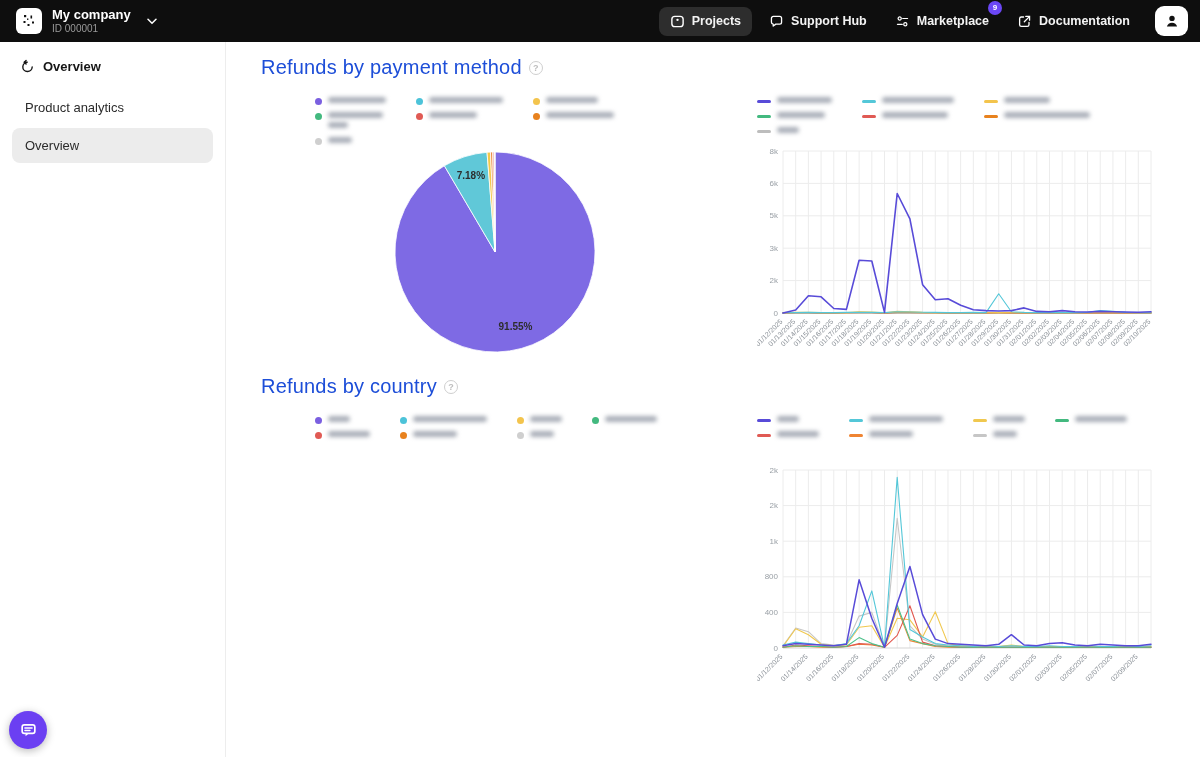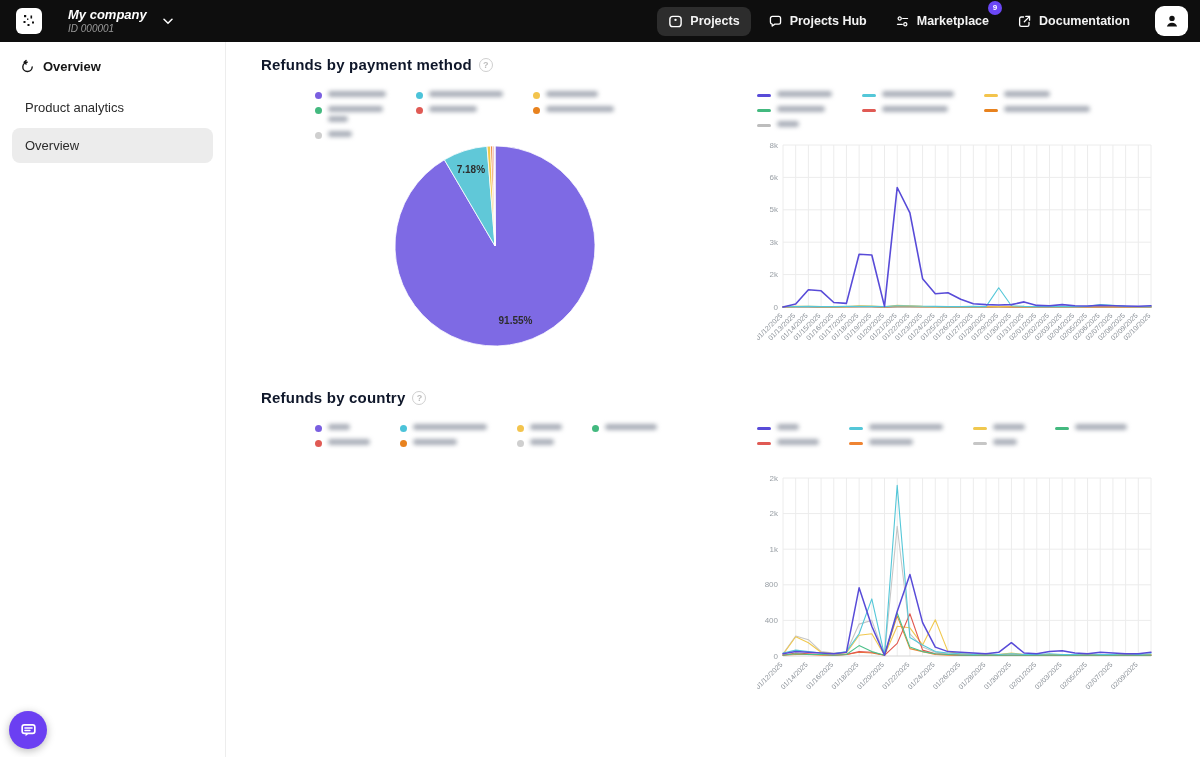--- a/index.html
+++ b/index.html
@@ -4,21 +4,21 @@
 <style>
   * { margin:0; padding:0; box-sizing:border-box; }
   html,body { width:1200px; height:757px; overflow:hidden; background:#fff;
               font-family:"Liberation Sans", sans-serif; }
 
   
   .navbar { position:absolute; top:0; left:0; right:0; height:42px; background:#0e0e0e;
             display:flex; align-items:center; padding:0 12px 0 16px; z-index:20; }
   .logo { width:26px; height:26px; background:#fff; border-radius:6px; display:flex;
           align-items:center; justify-content:center; }
-  .company { margin-left:26px; line-height:1.15;font-style:italic; }
+  .company { margin-left:10px; line-height:1.15; }
   .company-name { color:#fff; font-size:13px; font-weight:700; }
   .company-id { color:#9a9a9a; font-size:10px; }
   .chev { margin-left:16px; display:flex; }
   .nav-right { margin-left:auto; display:flex; align-items:center; gap:6px; }
   .nav-item { position:relative; display:flex; align-items:center; gap:7px; color:#f3f3f3;
               font-size:12.5px; font-weight:600; padding:7px 11px; border-radius:8px; cursor:pointer; }
   .nav-item.active { background:#2d2d2d;text-align:center; }
   .badge { position:absolute; top:-6px; right:-2px; width:14px; height:14px; border-radius:50%;
            background:#6b47f5; color:#fff; font-size:8px; display:flex; align-items:center;
            justify-content:center; font-weight:700; }
@@ -31,37 +31,37 @@
   .side-back { display:flex; align-items:center; gap:8px; font-size:13px; font-weight:700;
                color:#161616; padding:0 8px; margin-bottom:16px; cursor:pointer; }
   .side-item { font-size:13px; color:#2b2b2b; padding:10px 13px; border-radius:8px;
                margin-bottom:3px; cursor:pointer; }
   .side-item.active { background:#ececec; font-weight:500; }
 
   
   .main { position:absolute; top:42px; left:227px; right:0; bottom:0; background:#fff;
           padding:14px 0 0 34px; overflow:hidden; }
   .sect-title-row { display:flex; align-items:center; gap:7px; }
-  .sect-title { font-size:15px; font-weight:700; color:#0f172a; letter-spacing:.2px; }
+  .sect-title { font-size:20px; font-weight:400; color:#1d4ed8; letter-spacing:.2px; }
   .help { width:14px; height:14px; border-radius:50%; border:1.3px solid #cfcfcf; color:#bdbdbd;
           font-size:9px; display:inline-flex; align-items:center; justify-content:center;
           font-weight:700; cursor:pointer; }
   .charts-row { display:flex; margin-top:14px; }
   .pie-block { width:468px; display:flex; flex-direction:column; }
   .line-block { width:404px; margin-left:28px; display:flex; flex-direction:column; }
   .legend { display:flex; gap:30px; min-height:44px; align-items:flex-start; margin:4px 0 2px 0; }
   .pie-block .legend { margin-left:54px; }
   .legend-col { display:flex; flex-direction:column; gap:5px; }
   .legend-item { display:flex; gap:6px; align-items:flex-start; cursor:pointer; }
   .mk-dot { width:7px; height:7px; border-radius:50%; flex:0 0 auto; margin-top:1px; }
   .mk-line { width:14px; height:3px; border-radius:2px; flex:0 0 auto; margin-top:3px; }
   .legend-text .blurbar { height:6px; border-radius:3px; background:#a9aeb8;
                           filter:blur(2.3px); margin-bottom:4px; }
   .pie-wrap { display:flex; justify-content:center; }
-  .section2 { margin-top:24px; }
+  .section2 { margin-top:4px; }
 
   
   .fab { position:absolute; left:9px; bottom:8px; width:38px; height:38px; border-radius:50%;
          background:#6b3ff2; display:flex; align-items:center; justify-content:center;
          box-shadow:0 2px 8px rgba(0,0,0,.28); cursor:pointer; z-index:30; }
 </style>
 </head>
 <body>
 
 <header class="navbar">
@@ -90,21 +90,21 @@
       <svg width="15" height="15" viewBox="0 0 16 16">
         <rect x="2" y="2.5" width="12" height="11" rx="3.2" fill="none" stroke="#fff" stroke-width="1.5"></rect>
         <circle cx="8" cy="6.2" r="1.25" fill="#fff"></circle>
       </svg>
       <span>Projects</span>
     </div>
     <div class="nav-item">
       <svg width="15" height="15" viewBox="0 0 16 16">
         <path d="M2.6 4.6a2 2 0 0 1 2-2h6.8a2 2 0 0 1 2 2v4.2a2 2 0 0 1-2 2H7.3l-2.8 2.1v-2.1h-.1a2 2 0 0 1-1.8-2z" fill="none" stroke="#fff" stroke-width="1.4" stroke-linejoin="round"></path>
       </svg>
-      <span>Projects Hub</span>
+      <span>Support Hub</span>
     </div>
     <div class="nav-item">
       <svg width="15" height="15" viewBox="0 0 16 16">
         <circle cx="5" cy="4.8" r="1.7" fill="none" stroke="#fff" stroke-width="1.3"></circle>
         <line x1="8.2" y1="4.8" x2="13.4" y2="4.8" stroke="#fff" stroke-width="1.3" stroke-linecap="round"></line>
         <circle cx="11" cy="11" r="1.7" fill="none" stroke="#fff" stroke-width="1.3"></circle>
         <line x1="2.6" y1="11" x2="7.8" y2="11" stroke="#fff" stroke-width="1.3" stroke-linecap="round"></line>
       </svg>
       <span>Marketplace</span>
       <span class="badge">9</span>

